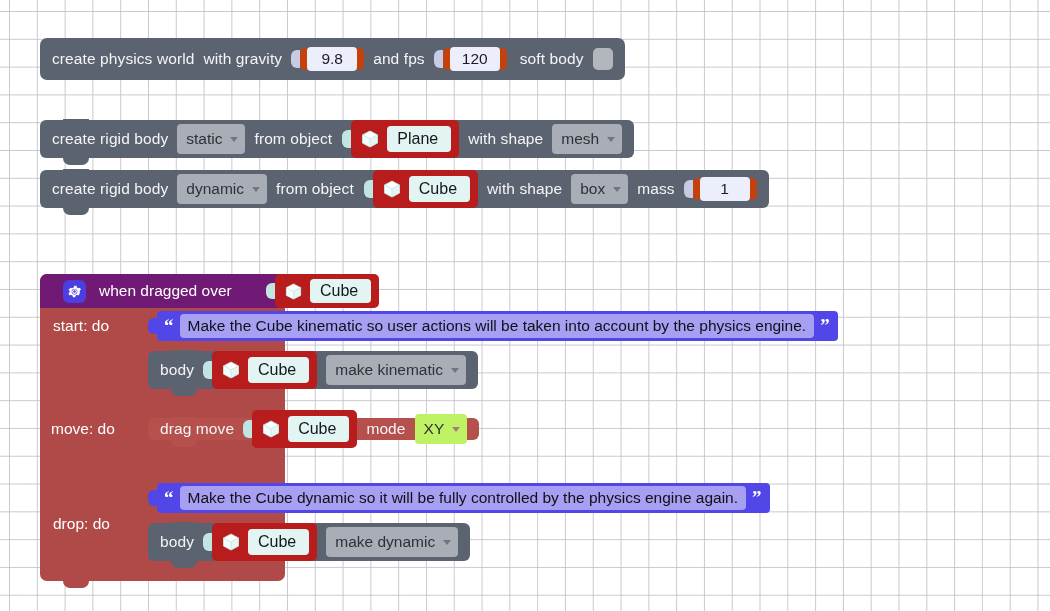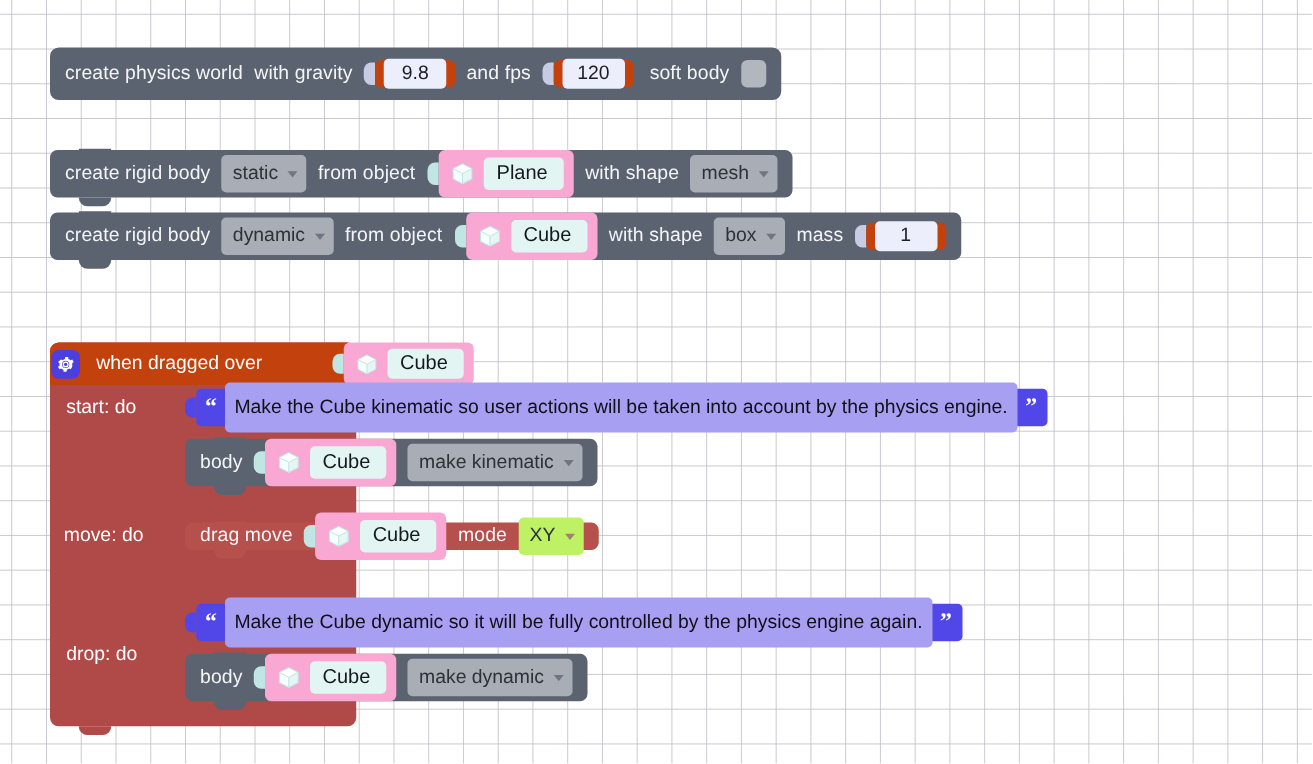--- a/index.html
+++ b/index.html
@@ -108,41 +108,41 @@
     background:#eceefb;color:#1c1c22;
     border-radius:4px;min-width:34px;height:24px;
     display:flex;align-items:center;justify-content:center;
     padding:0 8px;font-size:15.5px;
   }
 
   
   .objwrap{position:relative;display:inline-flex;align-items:center;height:38px;}
   .objplug{width:9px;height:18px;background:#bfe6e2;border-radius:6px 0 0 6px;flex:0 0 auto;}
   .objblk{
-    background:#f9a8d4;border-radius:5px;height:38px;
+    background:#b91c1c;border-radius:5px;height:38px;
     display:flex;align-items:center;gap:7px;padding:0 8px 0 9px;
   }
   .objfield{
     background:#e2f5f2;color:#15181c;border-radius:4px;height:26px;
     display:flex;align-items:center;gap:7px;padding:0 6px 0 10px;font-size:16px;
   }
   .objfield .caret{border-top-color:#9ec5c1;}
   .cube-ico{flex:0 0 auto;display:block;}
 
   
   .cmtwrap{position:absolute;display:flex;align-items:center;height:30px;}
   .cmtplug{width:9px;height:16px;background:#5147e8;border-radius:6px 0 0 6px;}
   .cmtblk{
     background:#5147e8;border-radius:4px;height:30px;
     display:flex;align-items:center;gap:6px;padding:0 8px 0 7px;
   }
   .quote{color:#ffffff;font-size:19px;line-height:0;font-weight:bold;font-family:"Liberation Serif",serif;}
   .cmttext{
     background:#a79ff2;color:#101018;border-radius:4px;
-    height:40px;display:flex;align-items:center;padding:0 8px;
+    height:24px;display:flex;align-items:center;padding:0 8px;
     font-size:15.5px;
   }
   .gear-badge{
     width:23px;height:23px;border-radius:6px;background:#4b3fe0;
     display:flex;align-items:center;justify-content:center;flex:0 0 auto;
   }
   .branch-label{
     position:absolute;color:#ffffff;font-size:15.5px;
   }
 
@@ -254,21 +254,21 @@
       <span class="numblk">
         <span class="numfield">1</span>
       </span>
     </span>
   </div>
 
   <div style="position:absolute;left:40px;top:274px;width:245px;height:307px;background:#b04a48;border-radius:7px 7px 7px 7px;"></div>
 
   <div style="position:absolute;left:63px;top:581px;width:26px;height:7px;background:#b04a48;border-radius:0 0 7px 7px;"></div>
 
-  <div style="position:absolute;left:40px;top:274px;width:245px;height:34px;background:#c2410c;border-radius:7px 7px 0 0;display:flex;align-items:center;gap:13px;padding:0 0 0 1px;box-sizing:border-box;">
+  <div style="position:absolute;left:40px;top:274px;width:245px;height:34px;background:#701a75;border-radius:7px 7px 0 0;display:flex;align-items:center;gap:13px;padding:0 0 0 23px;box-sizing:border-box;">
     <span class="gear-badge">
       <svg width="15" height="15" viewBox="0 0 24 24">
         <path fill="#ffffff" d="M12 8.2a3.8 3.8 0 1 0 0 7.6 3.8 3.8 0 0 0 0-7.6Zm0 5.9a2.1 2.1 0 1 1 0-4.2 2.1 2.1 0 0 1 0 4.2Z"></path>
         <path fill="#ffffff" d="M20.4 13.6a8.9 8.9 0 0 0 0-3.2l2-1.3-1.9-3.3-2.2.9a8.6 8.6 0 0 0-2.8-1.6l-.3-2.4h-3.8l-.3 2.4a8.6 8.6 0 0 0-2.8 1.6l-2.2-.9L2.2 9.1l2 1.3a8.9 8.9 0 0 0 0 3.2l-2 1.3 1.9 3.3 2.2-.9a8.6 8.6 0 0 0 2.8 1.6l.3 2.4h3.8l.3-2.4a8.6 8.6 0 0 0 2.8-1.6l2.2.9 1.9-3.3ZM12 16.6a4.6 4.6 0 1 1 0-9.2 4.6 4.6 0 0 1 0 9.2Z"></path>
       </svg>
     </span>
     <span style="color:#fff;font-size:15.5px;">when dragged over</span>
   </div>
 
   <div class="objwrap" style="position:absolute;left:266px;top:274px;height:34px;">

